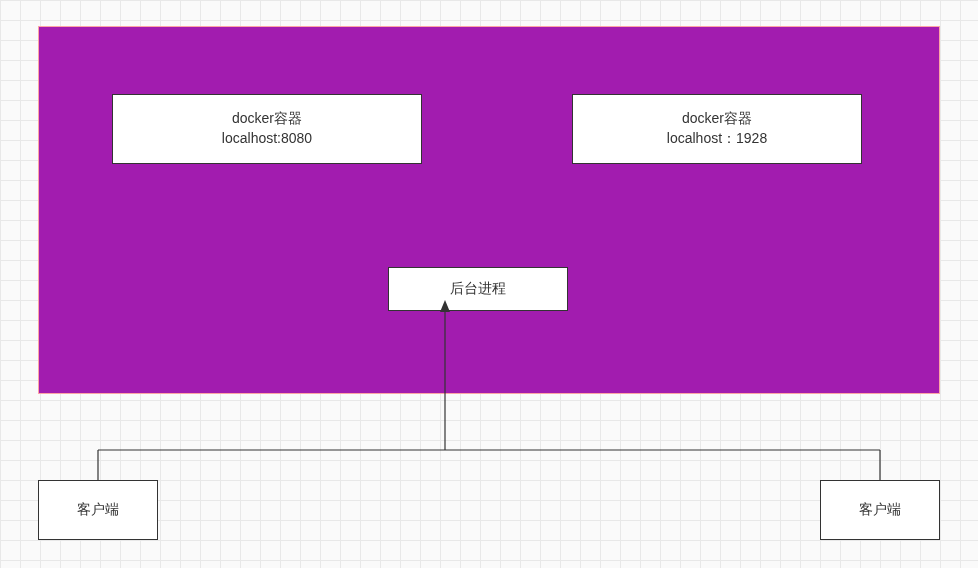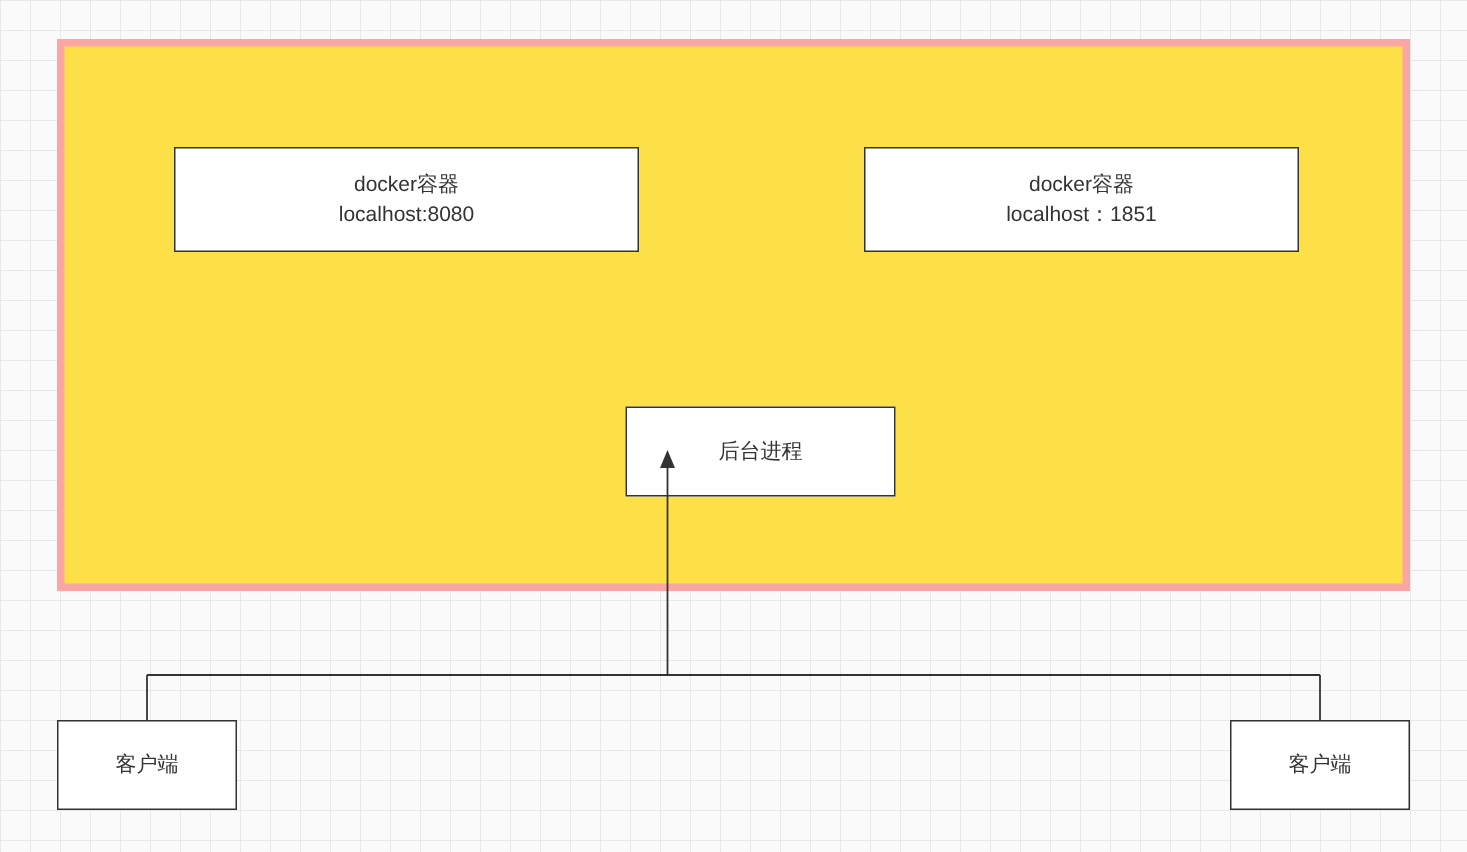--- a/index.html
+++ b/index.html
@@ -15,22 +15,22 @@
       font-family: "Microsoft YaHei", "SimSun", Arial, sans-serif;
       font-size: 14px;
       color: #333;
     }
     .outer-container {
       position: absolute;
       top: 26px;
       left: 38px;
       width: 902px;
       height: 368px;
-      border: 5px solid #fca5a5;
-      background: #fde047;
+      border: 1px solid #fca5a5;
+      background: #a21caf;
     }
     .docker-box-1 {
       position: absolute;
       top: 67px;
       left: 73px;
       width: 310px;
       height: 70px;
       border: 1px solid #333;
       background: #fff;
       display: flex;
@@ -51,23 +51,23 @@
       display: flex;
       flex-direction: column;
       justify-content: center;
       align-items: center;
       text-align: center;
       line-height: 1.4;
     }
     .process-box {
       position: absolute;
       top: 240px;
-      left: 374px;
+      left: 349px;
       width: 180px;
-      height: 60px;
+      height: 44px;
       border: 1px solid #333;
       background: #fff;
       display: flex;
       justify-content: center;
       align-items: center;
     }
     .client-box-1 {
       position: absolute;
       top: 480px;
       left: 38px;
@@ -110,21 +110,21 @@
 </head>
 <body>
 
 <div class="outer-container">
   <div class="docker-box-1">
     <div>docker容器</div>
     <div>localhost:8080</div>
   </div>
   <div class="docker-box-2">
     <div>docker容器</div>
-    <div>localhost：1851</div>
+    <div>localhost：1928</div>
   </div>
   <div class="process-box">
     <span>后台进程</span>
   </div>
 </div>
 
 <div class="client-box-1">
   <span>客户端</span>
 </div>
 

